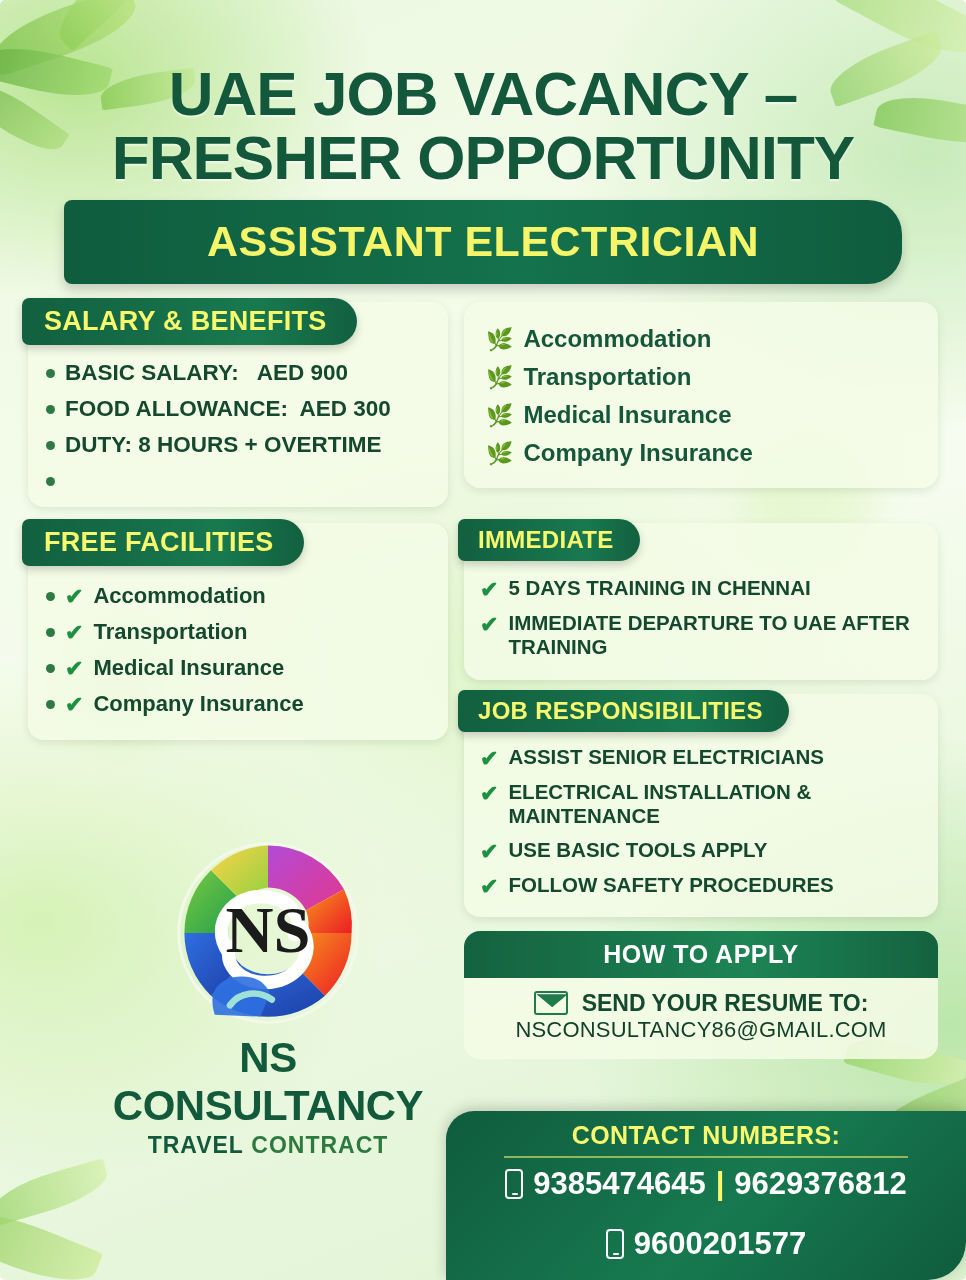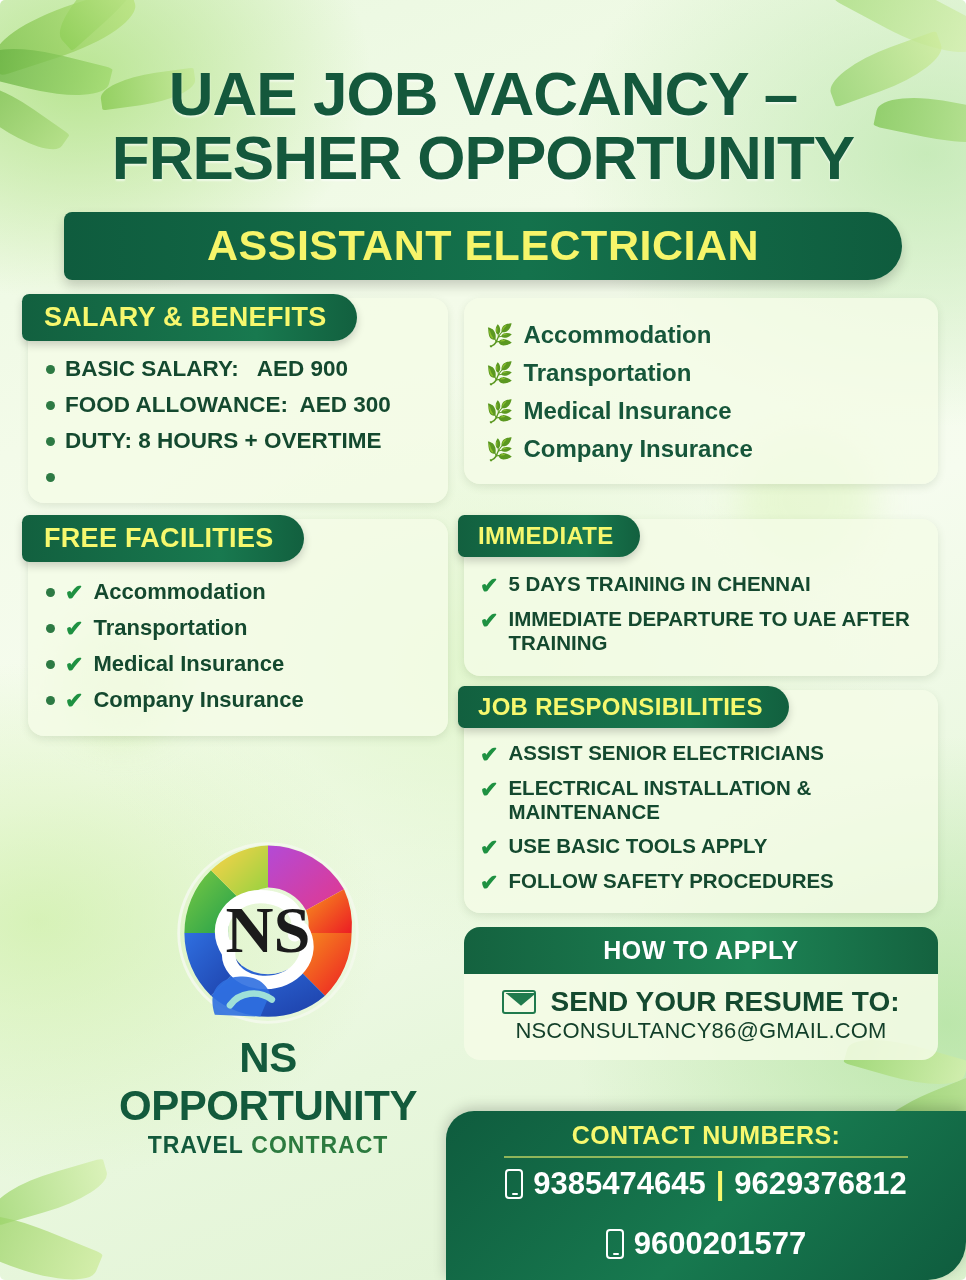--- a/index.html
+++ b/index.html
@@ -44,22 +44,22 @@
     font-weight: 900;
     font-size: 62px;
     line-height: 1.03;
     letter-spacing: -1px;
     padding-top: 62px;
     text-shadow: 0 2px 2px rgba(255,255,255,0.6);
   }
   .title .l2 { display: block; }
 
   .role-banner {
-    margin: 22px 36px 0 36px;
-    height: 68px;
+    margin: 10px 36px 0 36px;
+    height: 84px;
     background: linear-gradient(90deg, #0f5c3e 0%, #14724c 55%, #0f5c3e 100%);
     border-radius: 8px 34px 34px 8px;
     display: flex; align-items: center; justify-content: center;
     box-shadow: 0 6px 12px rgba(0,0,0,0.18);
   }
   .role-banner span {
     color: #f6f56a;
     font-weight: 900;
     font-size: 43px;
     letter-spacing: 0.5px;
@@ -142,21 +142,21 @@
   .resp-card { padding: 0 14px 14px 0; }
   .resp-card ul { padding: 8px 0 0 16px; }
   .resp-card li { font-size: 20.5px; font-weight: 800; }
 
   .apply-head {
     background: linear-gradient(90deg,#14623f,#1d8455 60%,#14623f);
     color:#fff; font-weight:900; font-size: 25px; text-align:center;
     border-radius: 16px 16px 0 0; padding: 9px 0; letter-spacing:.5px;
   }
   .apply-body { background: rgba(244,251,231,0.86); border-radius: 0 0 16px 16px; padding: 12px 10px 16px; text-align:center; }
-  .apply-line { display:flex; align-items:center; justify-content:center; gap: 14px; color:#14492f; font-weight:800; font-size: 28px;}
+  .apply-line { display:flex; align-items:center; justify-content:center; gap: 14px; color:#14492f; font-weight:800; font-size: 23px;}
   .env {
     width: 34px; height: 24px; border: 2.5px solid #1f7a4d; border-radius: 3px; position: relative; flex:none;
   }
   .env::after{
     content:""; position:absolute; left:1px; top:1px; width:27px; height:13px;
     border-left: 2.5px solid #1f7a4d; border-right: 2.5px solid #1f7a4d;
     transform: skewY(0deg);
     clip-path: polygon(0 0, 100% 0, 50% 100%);
     background: #1f7a4d;
   }
@@ -386,21 +386,21 @@
         <path d="M100 166 a92 92 0 0 1 -28 -66 l46 0 a46 46 0 0 0 14 34 z" fill="url(#g1)"></path>
         <path d="M72 100 a92 92 0 0 1 28 -66 l32 32 a46 46 0 0 0 -14 34 z" fill="url(#g2)"></path>
         <path d="M100 34 a92 92 0 0 1 60 -26 l0 44 a46 46 0 0 0 -28 14 z" fill="url(#g5)"></path>
         <path d="M118 120 c-20 -30 6 -62 40 -58 c28 3 40 24 30 40" fill="none" stroke="#ffffff" stroke-width="14" stroke-linecap="round"></path>
         <path d="M196 96 c16 28 -8 58 -42 56 c-26 -2 -40 -20 -34 -38" fill="none" stroke="#ffffff" stroke-width="14" stroke-linecap="round"></path>
         <path d="M104 186 c-8 -24 4 -38 24 -40 c18 -2 30 6 34 18 l-10 24 z" fill="#2f6fe0" opacity="0.9"></path>
         <path d="M120 176 c10 -14 30 -16 44 -6" fill="none" stroke="#9fe0d8" stroke-width="7" stroke-linecap="round"></path>
         <text x="160" y="120" text-anchor="middle" font-family="Liberation Serif, serif" font-size="70" font-weight="700" fill="#1b1b1b">NS</text>
       </svg>
     </div>
-    <div class="brand">NS OPPORTUNITY</div>
+    <div class="brand">NS CONSULTANCY</div>
     <div class="brand-sub"><b>TRAVEL</b><span> CONTRACT</span></div>
   </div>
 
   <div class="contact-block">
     <div class="contact-title">CONTACT NUMBERS:</div>
     <div class="contact-rule"></div>
     <div class="phone-line">
       <span class="phone-ico"></span>
       <span>9385474645</span>
       <span class="sep">|</span>

